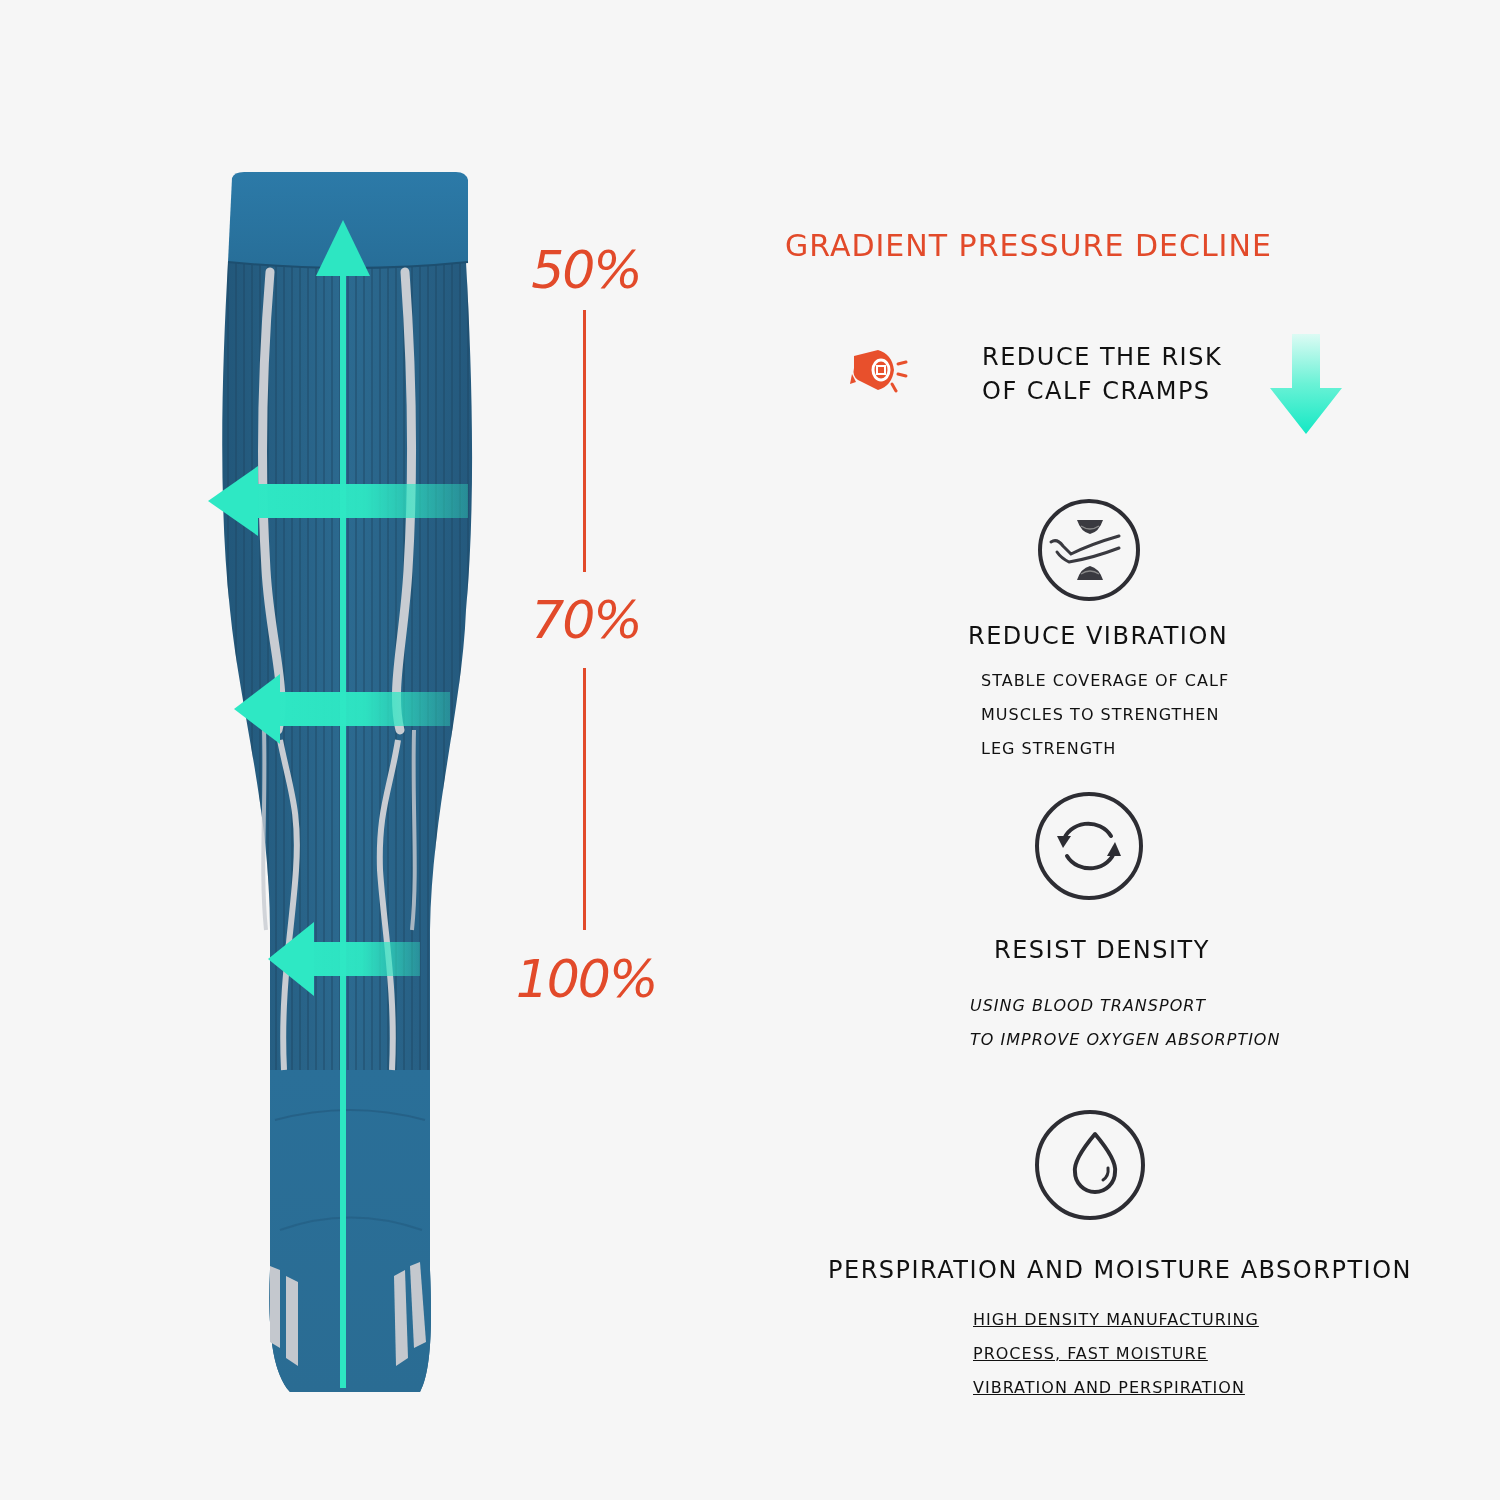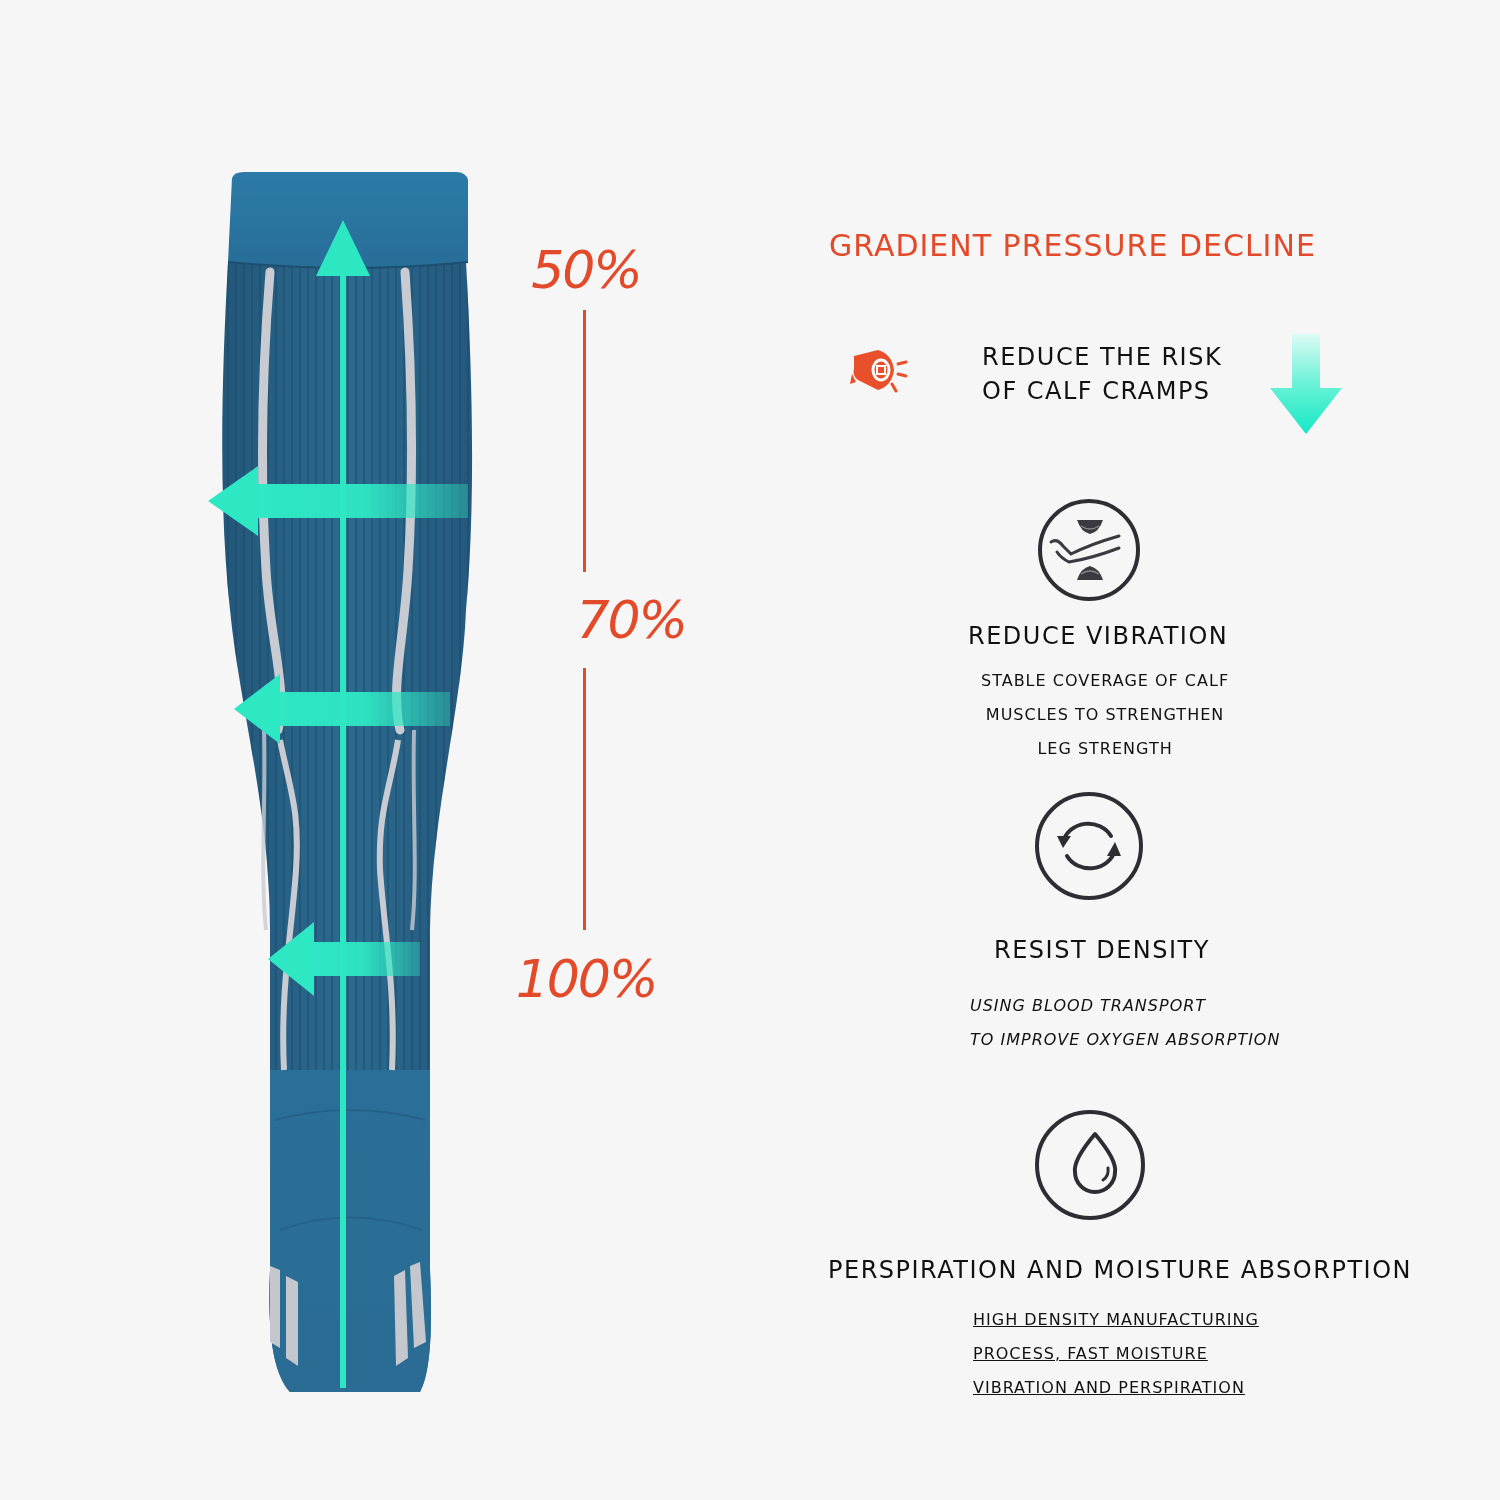--- a/index.html
+++ b/index.html
@@ -33,35 +33,35 @@
       color: #e24a2a;
       font-family: "DejaVu Sans", sans-serif;
       font-style: italic;
       font-size: 52px;
       letter-spacing: -2px;
       line-height: 1;
       text-align: center;
       width: 200px;
     }
     .pct-50  { left: 486px; top: 244px; }
-    .pct-70  { left: 486px; top: 594px; text-align: right; }
+    .pct-70  { left: 486px; top: 594px; }
     .pct-100 { left: 486px; top: 953px; }
     .scale-line {
       position: absolute;
       left: 583px;
       width: 3px;
       background: #e24a2a;
     }
     .line-1 { top: 310px; height: 262px; }
     .line-2 { top: 668px; height: 262px; }
 
     
     .title {
       position: absolute;
-      left: 829px;
+      left: 785px;
       top: 228px;
       color: #e24a2a;
       font-size: 30px;
       letter-spacing: 1px;
       white-space: nowrap;
     }
     .cramp-icon {
       position: absolute;
       left: 848px;
       top: 346px;
@@ -107,21 +107,21 @@
     .h-moisture  { left: 828px; top: 1256px; }
 
     .feature-desc {
       position: absolute;
       color: #111;
       font-size: 16px;
       line-height: 34px;
       letter-spacing: 1px;
     }
     .feature-desc div { white-space: nowrap; }
-    .d-vibration { left: 981px; top: 664px; text-align: center; }
+    .d-vibration { left: 981px; top: 664px; }
     .d-fatigue   { left: 970px; top: 989px; font-style: italic; }
     .d-moisture  { left: 973px; top: 1303px; text-decoration: underline; }
   </style>
 </head>
 <body>
 
 <div class="canvas">
 
   <div class="sock">
     <svg width="290" height="1230" viewBox="0 0 290 1230" xmlns="http://www.w3.org/2000/svg">

